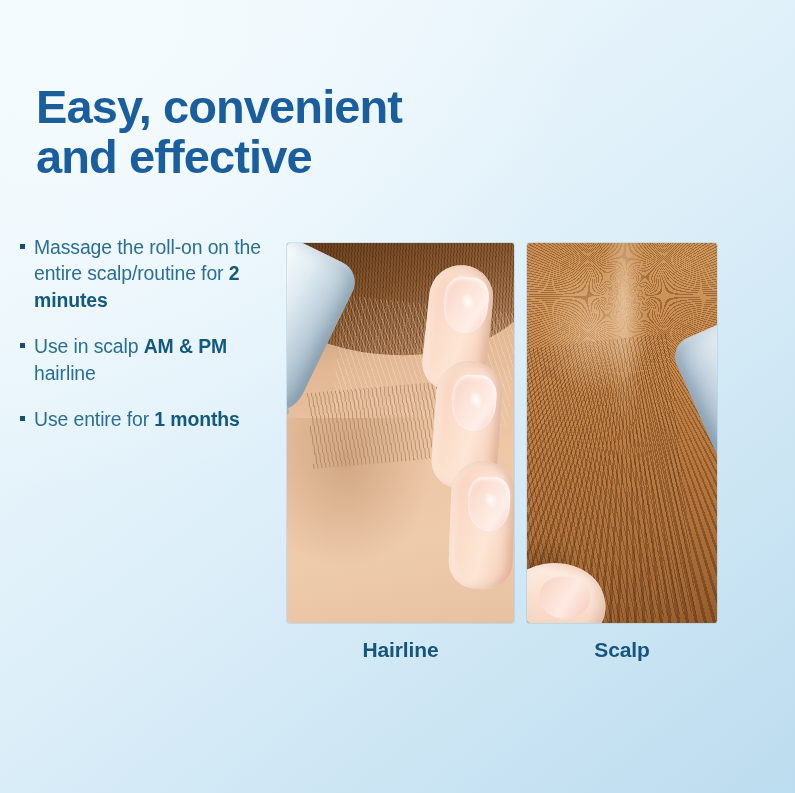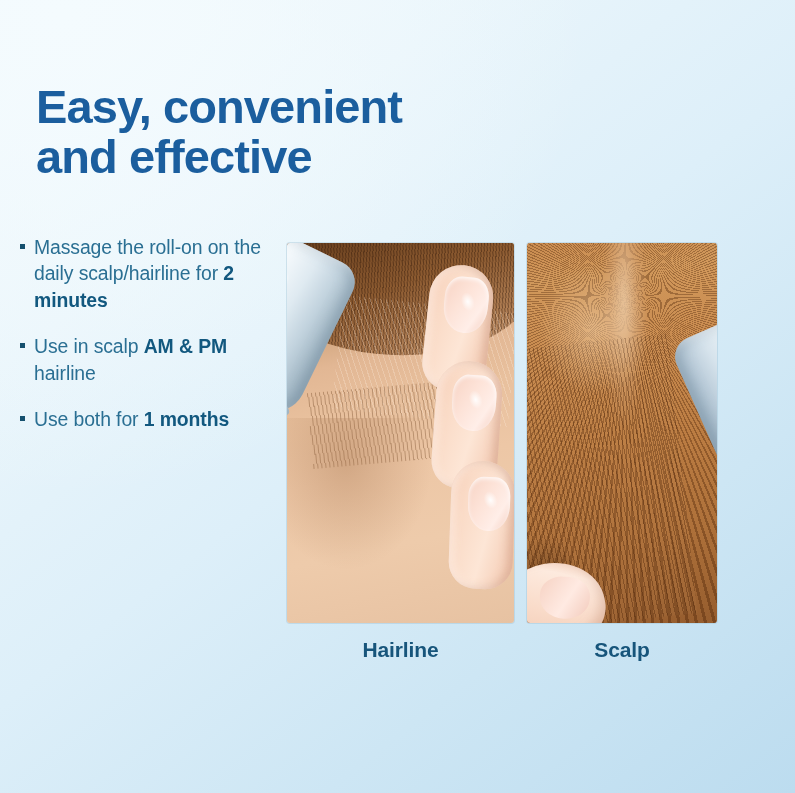--- a/index.html
+++ b/index.html
@@ -357,31 +357,31 @@
 
   <div id="heading">
     <span class="hline">Easy, convenient</span>
     <span class="hline">and effective</span>
   </div>
 
   <div id="bullets">
 
     <div class="bullet">
       <span class="sq"></span>
-      <span>Massage the roll-on on the daily scalp/hairline for </span><b>2 minutes</b><span></span>
+      <span>Massage the roll-on on the entire scalp/routine for </span><b>2 minutes</b><span></span>
     </div>
 
     <div class="bullet">
       <span class="sq"></span>
       <span>Use in scalp </span><b>AM &amp; PM</b><span> hairline</span>
     </div>
 
     <div class="bullet">
       <span class="sq"></span>
-      <span>Use both for </span><b>1 months</b><span></span>
+      <span>Use entire for </span><b>1 months</b><span></span>
     </div>
 
   </div>
 
   <div class="panel" id="panel-hairline">
     <div class="photo">
       <div class="skin-base"></div>
       <div class="hair-sweep"></div>
       <div class="hair-wisps"></div>
       <div class="hair-fringe"></div>

